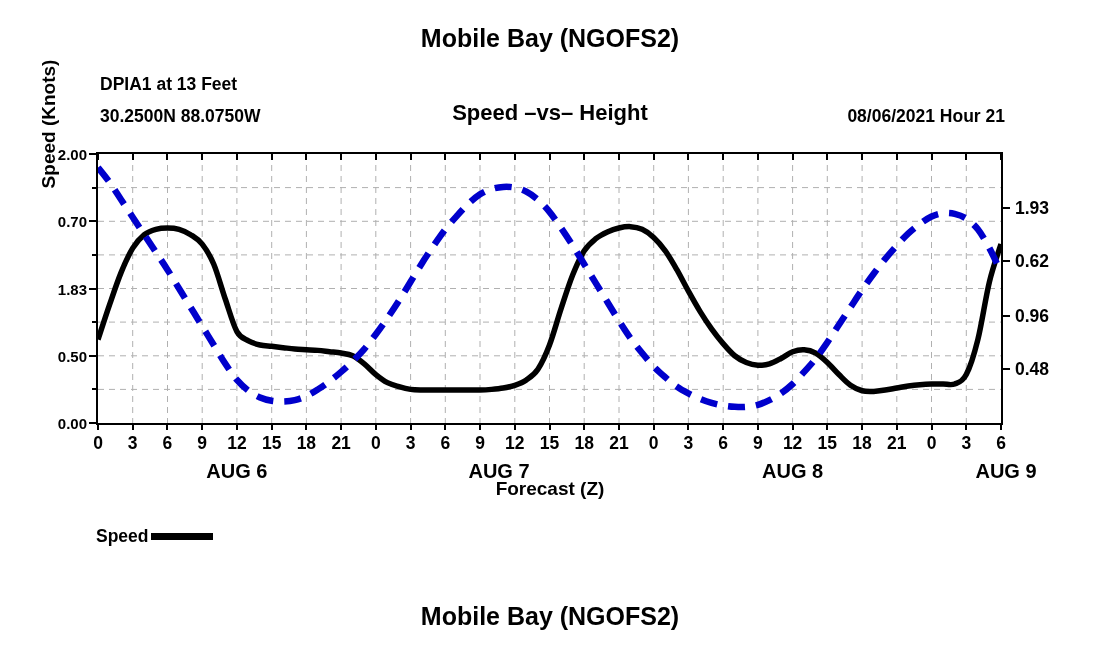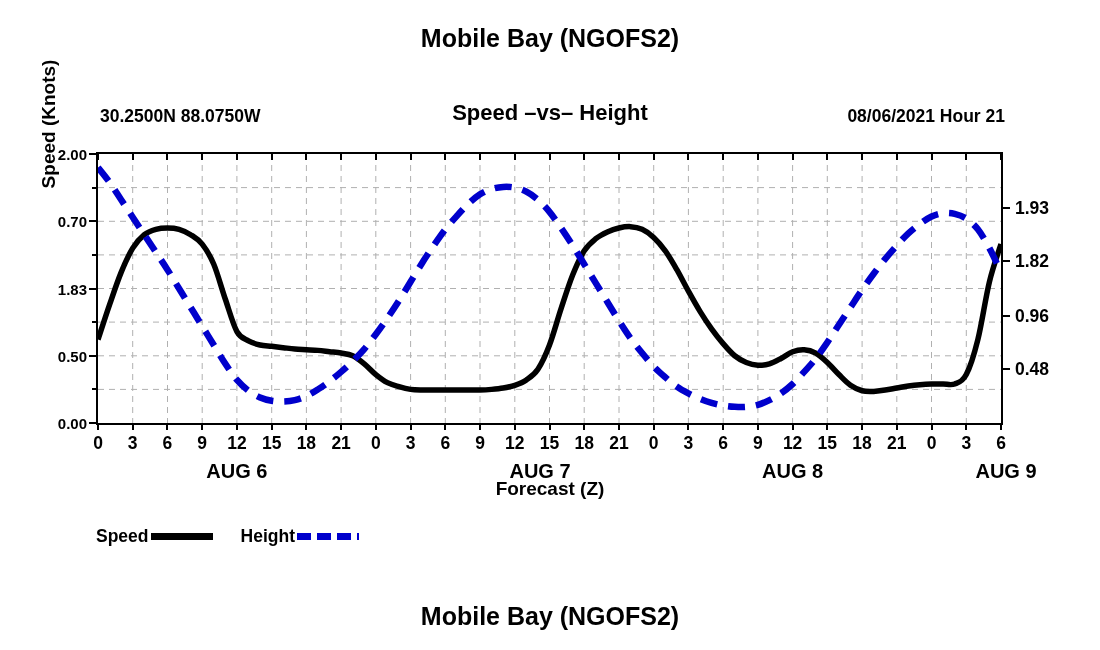--- a/index.html
+++ b/index.html
@@ -123,20 +123,21 @@
       #0000CC 0px,#0000CC 14px,#ffffff 14px,#ffffff 20px);
   }
 </style>
 </head>
 <body>
 
 <div class="page">
 
   <div class="title-top">Mobile Bay (NGOFS2)</div>
 
+  <div class="hdr-station">DPIA1 at 13 Feet</div>
   <div class="hdr-coords">30.2500N  88.0750W</div>
   <div class="hdr-subtitle">Speed –vs– Height</div>
   <div class="hdr-date">08/06/2021 Hour 21</div>
 
   <div class="plot" id="plot">
     <div class="plot-inner">
       <svg class="grid-svg" id="grid-svg" width="903" height="269">
           <line x1="0" y1="235.4" x2="903" y2="235.4" stroke="#b0b0b0" stroke-width="1" stroke-dasharray="6,5"></line>
           <line x1="0" y1="201.8" x2="903" y2="201.8" stroke="#b0b0b0" stroke-width="1" stroke-dasharray="6,5"></line>
           <line x1="0" y1="168.1" x2="903" y2="168.1" stroke="#b0b0b0" stroke-width="1" stroke-dasharray="6,5"></line>
@@ -192,21 +193,21 @@
         <div class="ytick-mark-l" style="top: 235.375px; width: 6px;"></div>
         <div class="ytick-mark-l" style="top: 168.125px; width: 6px;"></div>
         <div class="ytick-mark-l" style="top: 100.875px; width: 6px;"></div>
         <div class="ytick-mark-l" style="top: 33.625px; width: 6px;"></div>
       </div>
     <div id="ytick-right-holder">
         <div class="ytick-right" style="top: 215.423px;">0.48</div>
         <div class="ytick-mark-r" style="top: 215.423px;"></div>
         <div class="ytick-right" style="top: 161.846px;">0.96</div>
         <div class="ytick-mark-r" style="top: 161.846px;"></div>
-        <div class="ytick-right" style="top: 107.154px;">1.82</div>
+        <div class="ytick-right" style="top: 107.154px;">0.62</div>
         <div class="ytick-mark-r" style="top: 107.154px;"></div>
         <div class="ytick-right" style="top: 53.5768px;">1.93</div>
         <div class="ytick-mark-r" style="top: 53.5768px;"></div>
       </div>
     <div id="xtick-holder">
         <div class="xtick-mark" style="left: -1px;"></div>
         <div class="xtick-label" style="left: 0px;">0</div>
         <div class="xtick-mark" style="left: 33.7308px;"></div>
         <div class="xtick-label" style="left: 34.7308px;">3</div>
         <div class="xtick-mark" style="left: 68.4615px;"></div>
@@ -253,21 +254,21 @@
         <div class="xtick-label" style="left: 764.077px;">18</div>
         <div class="xtick-mark" style="left: 797.808px;"></div>
         <div class="xtick-label" style="left: 798.808px;">21</div>
         <div class="xtick-mark" style="left: 832.538px;"></div>
         <div class="xtick-label" style="left: 833.538px;">0</div>
         <div class="xtick-mark" style="left: 867.269px;"></div>
         <div class="xtick-label" style="left: 868.269px;">3</div>
         <div class="xtick-mark" style="left: 902px;"></div>
         <div class="xtick-label" style="left: 903px;">6</div>
         <div class="xday-label" style="left: 138.923px;">AUG 6</div>
-        <div class="xday-label" style="left: 442px;">AUG 7</div>
+        <div class="xday-label" style="left: 401px;">AUG 7</div>
         <div class="xday-label" style="left: 694.615px;">AUG 8</div>
         <div class="xday-label" style="left: 908px;">AUG 9</div>
       </div>
     <div id="ttick-holder">
         <div class="ttick" style="left: -1px;"></div>
         <div class="ttick" style="left: 33.7308px;"></div>
         <div class="ttick" style="left: 68.4615px;"></div>
         <div class="ttick" style="left: 103.192px;"></div>
         <div class="ttick" style="left: 137.923px;"></div>
         <div class="ttick" style="left: 172.654px;"></div>
@@ -295,20 +296,16 @@
       </div>
   </div>
 
   <div class="xaxis-title">Forecast (Z)</div>
 
   <div class="legend">
     <div class="legend-item">
       <span class="legend-text">Speed</span>
       <span class="legend-swatch sw-solid"></span>
     </div>
-    <div class="legend-item">
-      <span class="legend-text">Height</span>
-      <span class="legend-swatch sw-dashed"></span>
-    </div>
   </div>
 
   <div class="title-bottom">Mobile Bay (NGOFS2)</div>
 </div>
 
 </body></html>

